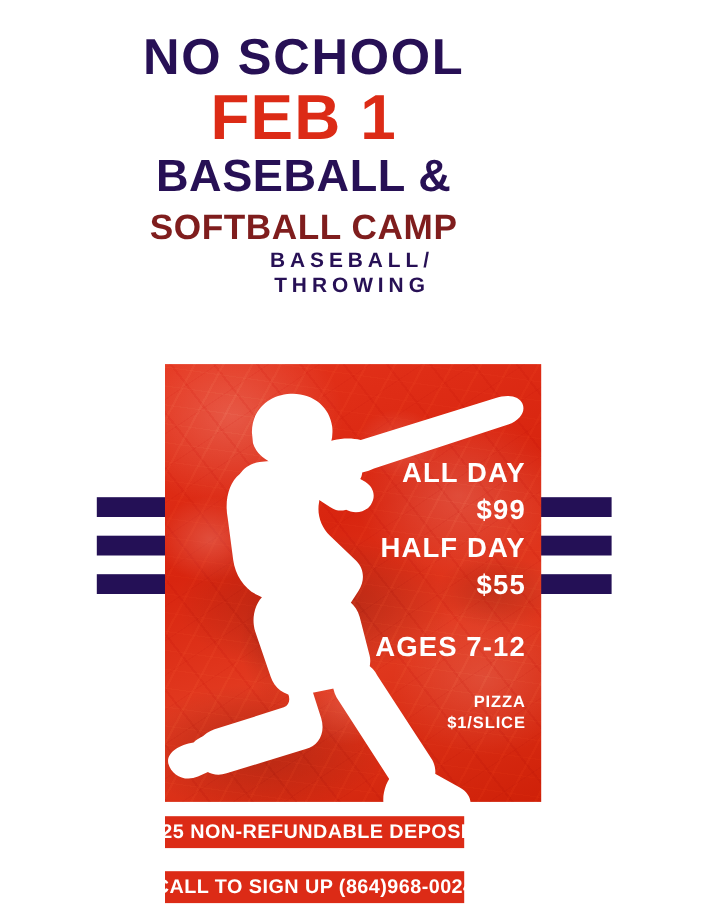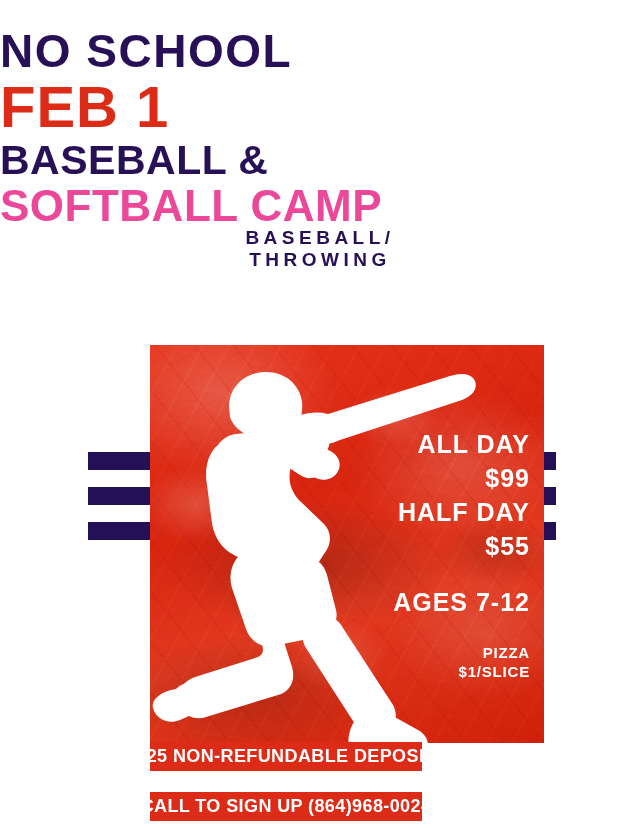--- a/index.html
+++ b/index.html
@@ -22,20 +22,21 @@
     inset: 0;
     background: #ffffff;
   }
 
   
   .headlines {
     position: absolute;
     left: 0;
     top: 26px;
     width: 552px;
+    text-align: center;
   }
   .hl-noschool {
     font-size: 46px;
     line-height: 50px;
     font-weight: 700;
     letter-spacing: 1.5px;
     color: #271055;
     white-space: nowrap;
   }
   .hl-date {
@@ -48,25 +49,25 @@
   }
   .hl-sport1 {
     font-size: 41px;
     line-height: 44px;
     font-weight: 700;
     letter-spacing: 0.5px;
     color: #271055;
     white-space: nowrap;
   }
   .hl-sport2 {
-    font-size: 44px;
+    font-size: 32px;
     line-height: 48px;
     font-weight: 700;
     letter-spacing: 0.5px;
-    color: #ec4899;
+    color: #7f1d1d;
     white-space: nowrap;
   }
 
   
   .sessions {
     position: absolute;
     left: 0;
     top: 248px;
     width: 640px;
     display: flex;
@@ -89,22 +90,22 @@
     font-size: 21px;
     letter-spacing: 2.5px;
     white-space: nowrap;
   }
   .session-right { position: relative; top: -21px; }
 
   
   .panel {
     position: absolute;
     left: 150px;
-    top: 345px;
-    width: 394px;
+    top: 331px;
+    width: 342px;
     height: 398px;
     overflow: hidden;
     background:
       radial-gradient(ellipse 42% 30% at 18% 12%, rgba(255,255,255,.20), rgba(255,255,255,0) 70%),
       radial-gradient(ellipse 38% 26% at 78% 30%, rgba(255,255,255,.17), rgba(255,255,255,0) 72%),
       radial-gradient(ellipse 50% 22% at 40% 55%, rgba(0,0,0,.20), rgba(0,0,0,0) 74%),
       radial-gradient(ellipse 35% 25% at 85% 72%, rgba(255,255,255,.13), rgba(255,255,255,0) 70%),
       radial-gradient(ellipse 45% 20% at 25% 88%, rgba(0,0,0,.17), rgba(0,0,0,0) 75%),
       linear-gradient(160deg, #e5341c 0%, #d8250f 38%, #e23a20 62%, #cf2008 100%);
   }

